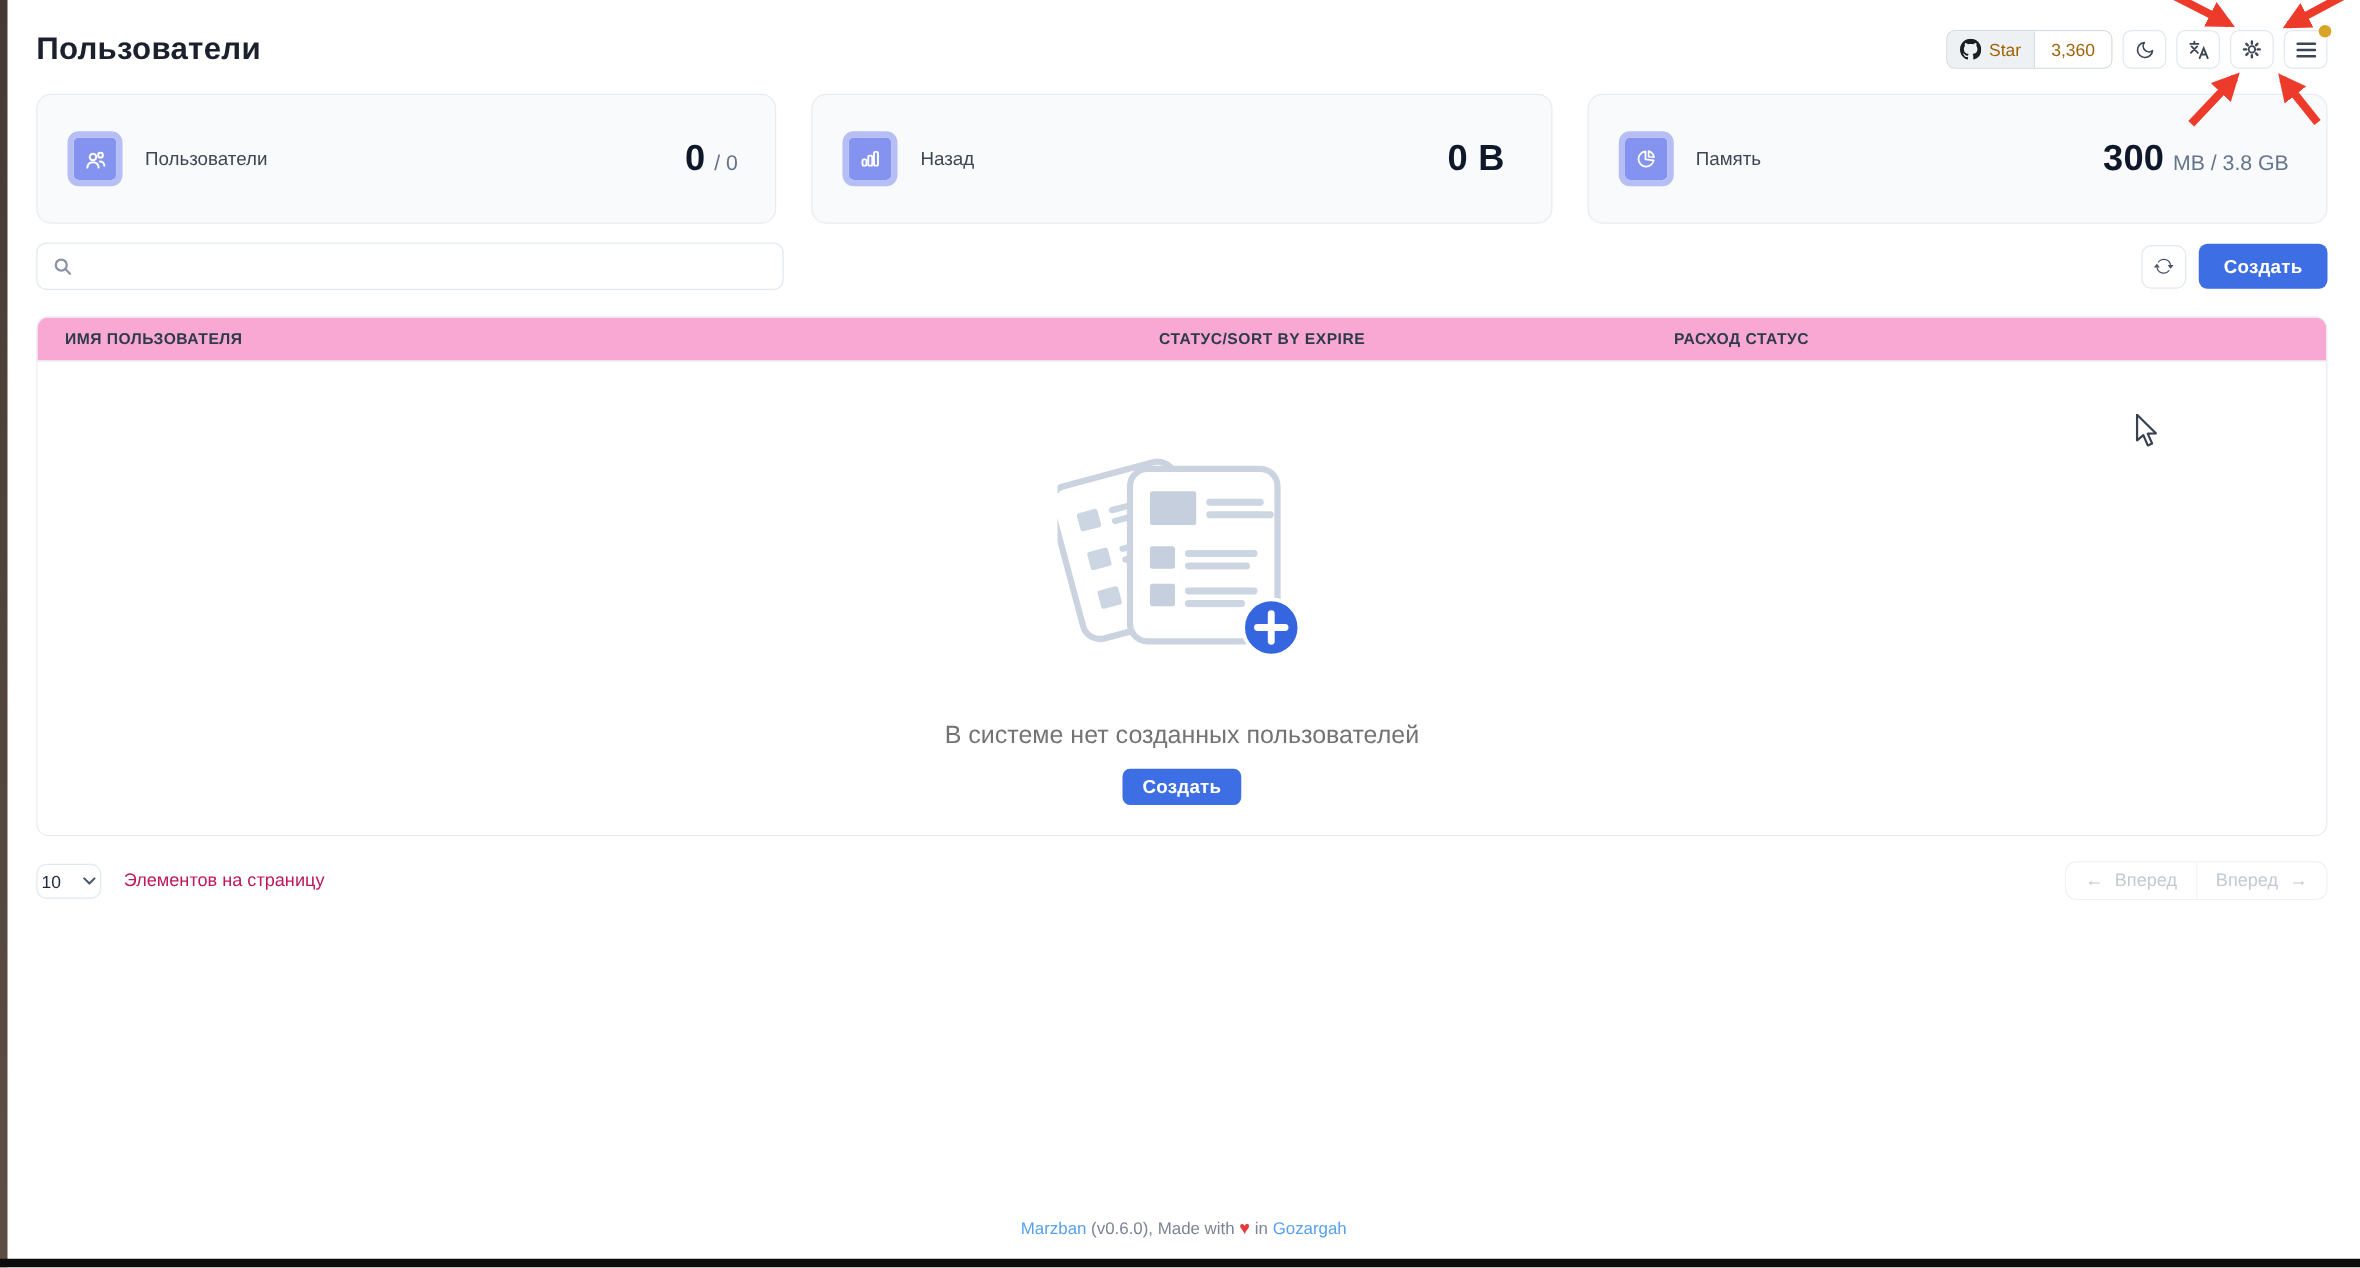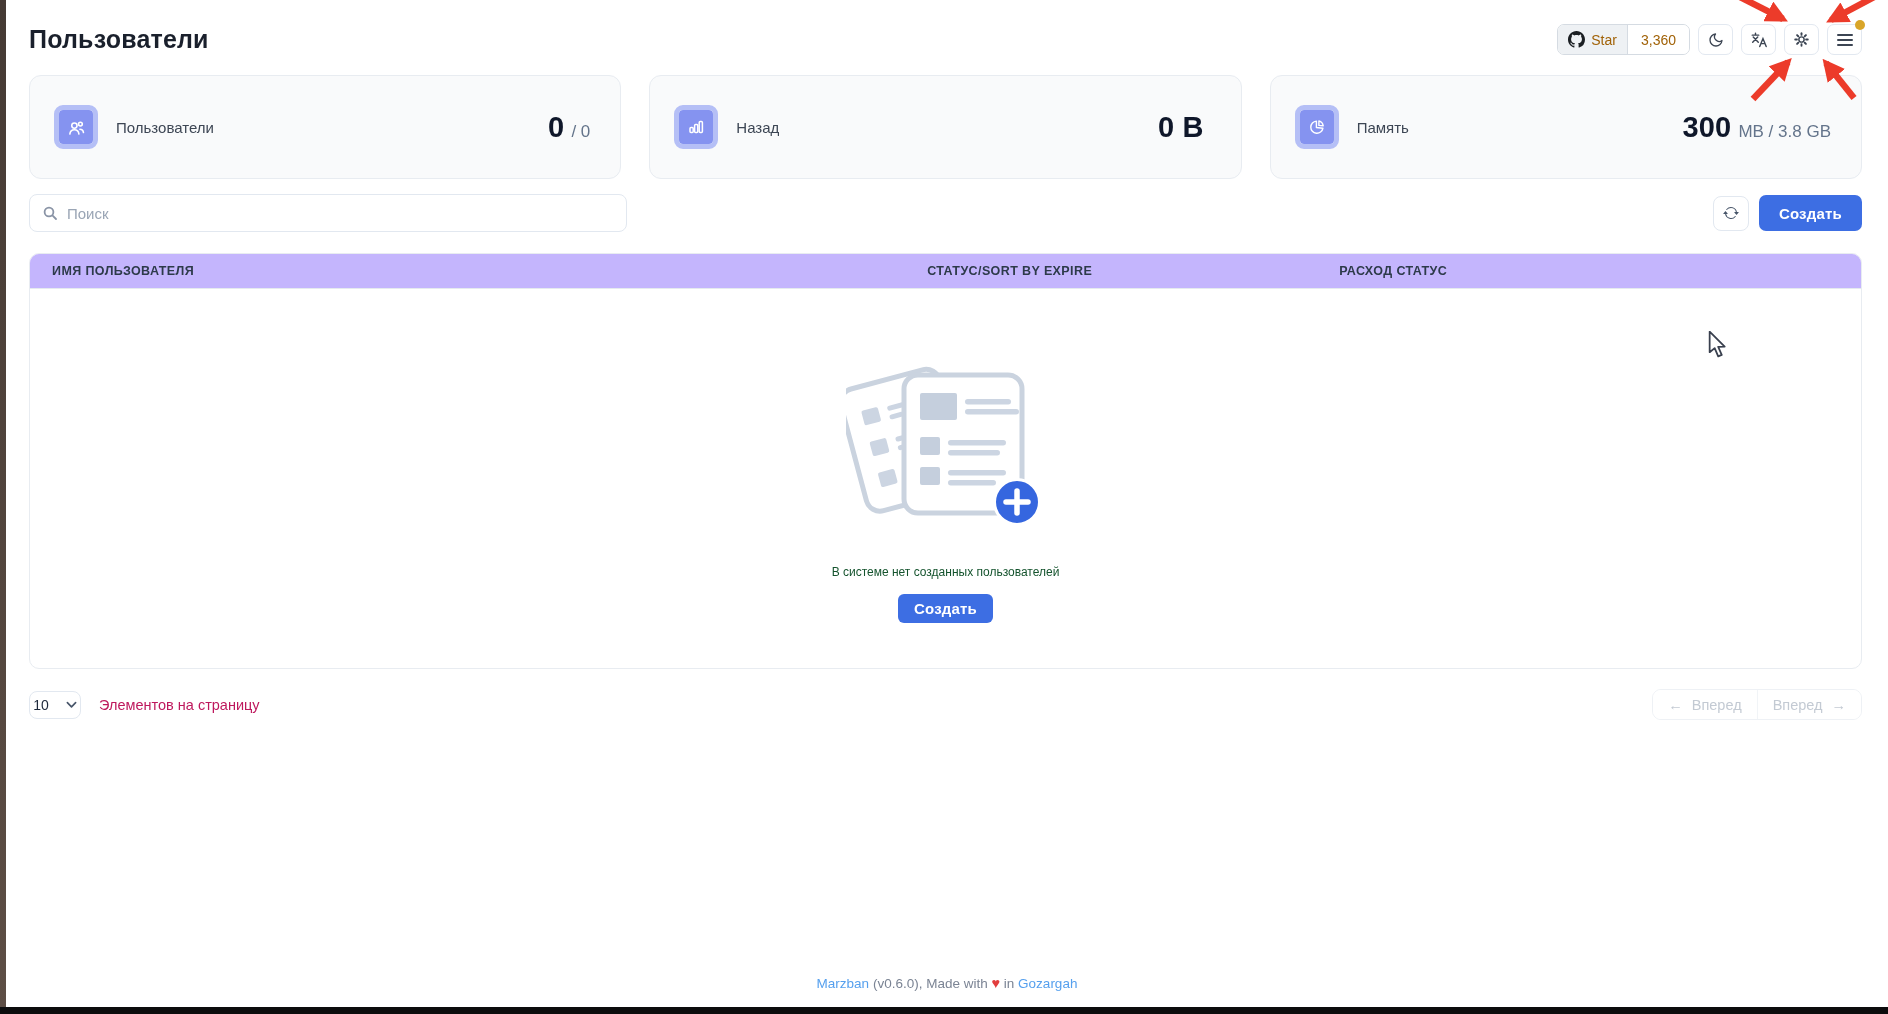--- a/index.html
+++ b/index.html
@@ -90,30 +90,30 @@
   }
 
   
   .table-card {
     margin-top: 21px; height: 416px;
     border: 1px solid #e8ecf1; border-radius: 10px;
     display: flex; flex-direction: column; overflow: hidden; background: #fff;
   }
   .thead {
     display: grid; grid-template-columns: 49% 22.5% 28.5%;
-    align-items: center; height: 35px; background: #c4b5fd;
+    align-items: center; height: 35px; background: #f9a8d4;
     border-bottom: 1px solid #e5eaef;
     font-size: 12.5px; font-weight: 700; color: #2d3a4a; letter-spacing: .4px;
   }
   .th-user { padding-left: 22px; }
   .th-status { display: flex; align-items: center; }
   .th-status .divider { font-weight: 700; color: #2d3a4a; }
   .th-status span { cursor: pointer; }
   .tbody { flex: 1; display: flex; flex-direction: column; align-items: center; padding-top: 56px; }
-  .empty-msg { margin-top: 36px; font-size: 12px; color: #14532d; }
+  .empty-msg { margin-top: 48px; font-size: 20px; color: #737373; }
   .empty-create { margin-top: 15px; height: 29px; padding: 0 16px; font-size: 15px; border-radius: 6px; }
 
   
   .page-row { display: flex; align-items: center; margin-top: 20px; }
   .page-size {
     width: 52px; height: 28px; border: 1px solid #e2e8f0; border-radius: 8px;
     background: #fff; display: flex; align-items: center; justify-content: center;
     gap: 17px; font-size: 14px; color: #1e293b; cursor: pointer;
   }
   .page-size-label { margin-left: 18px; font-size: 14.5px; color: #be185d; }
@@ -243,21 +243,20 @@
       </span>
     </div>
   </div>
 
   <div class="filter-row">
     <div class="search-box">
       <svg width="16" height="16" viewBox="0 0 16 16" fill="none" stroke="#8a94a6" stroke-width="1.8" stroke-linecap="round">
           <circle cx="7" cy="7" r="4.4"></circle>
           <line x1="10.4" y1="10.4" x2="14" y2="14"></line>
         </svg>
-      <input type="text" placeholder="Поиск" style="">
     </div>
     <div class="filter-actions">
       <button class="refresh-btn">
         <svg width="16" height="16" viewBox="0 0 16 16" fill="currentColor">
             <path d="M11.534 7h3.932a.25.25 0 0 1 .192.41l-1.966 2.36a.25.25 0 0 1-.384 0l-1.966-2.36a.25.25 0 0 1 .192-.41zm-11 2h3.932a.25.25 0 0 0 .192-.41L2.692 6.23a.25.25 0 0 0-.384 0L.342 8.59A.25.25 0 0 0 .534 9z"></path>
             <path d="M8 3c-1.552 0-2.94.707-3.857 1.818a.5.5 0 1 1-.771-.636A6.002 6.002 0 0 1 13.917 7H12.9A5.002 5.002 0 0 0 8 3zM3.1 9a5.002 5.002 0 0 0 8.757 2.182.5.5 0 1 1 .771.636A6.002 6.002 0 0 1 2.083 9H3.1z"></path>
           </svg>
       </button>
       <button class="btn-primary">Создать</button>
     </div>

